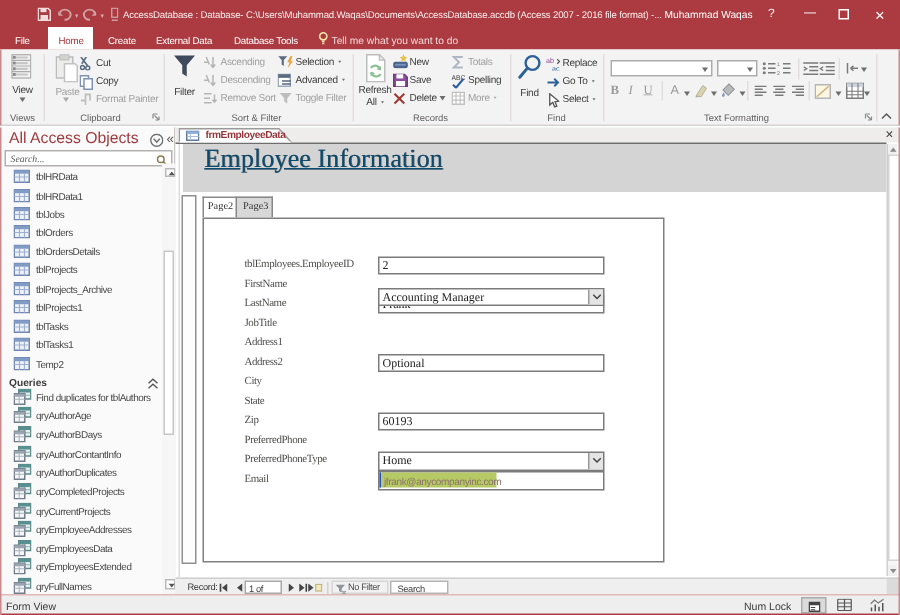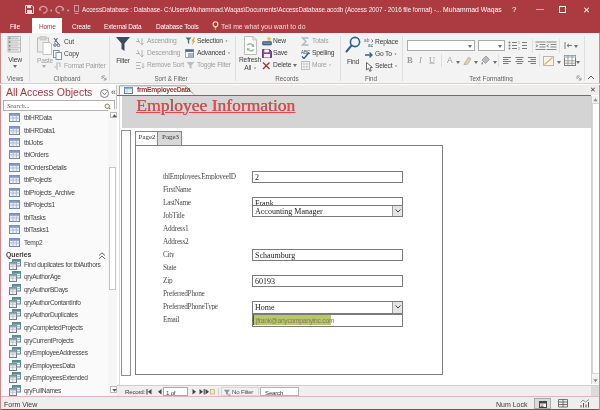--- a/index.html
+++ b/index.html
@@ -553,54 +553,54 @@
   </svg>
   <svg class="abs" style="left:7px;top:1.8px" width="9" height="7" viewBox="0 0 9 7">
     <rect x="0.5" y="0.5" width="8" height="6" fill="#fff" stroke="#5a7aa0"></rect>
     <rect x="0.5" y="0.5" width="8" height="1.8" fill="#8fb0d8"></rect>
     <path d="M0.5 4 H8.5 M3 2.3 V6.5" stroke="#a8bcd4" stroke-width="0.7"></path>
   </svg>
   <div class="abs" style="left:19.5px;top:1.3px;font-size:13.6px;font-weight:bold;color:#96363a;letter-spacing:-0.6px;white-space:nowrap;transform:scale(0.5);transform-origin:0 0">frmEmployeeData</div>
   <div class="abs" style="left:473px;top:0.5px;font-size:7px;color:#3f3f3f">✕</div>
 
   <div class="abs" style="left:4.5px;top:10.7px;width:469.5px;height:32.8px;background:#d5d4d4"></div>
-  <div class="abs serif" style="left:19.2px;top:9.5px;font-size:17.5px;color:#ef4444;letter-spacing:0px;text-shadow:0.4px 0 0 #6f6e6b"><u>Employee Information</u></div>
+  <div class="abs serif" style="left:19.2px;top:9.5px;font-size:17.5px;color:#0c4a6e;letter-spacing:0px;text-shadow:0.4px 0 0 #6f6e6b"><u>Employee Information</u></div>
 
   <div class="abs" style="left:4px;top:44.8px;width:9.5px;height:246px;background:#fdfdfd;border:1px solid #8f8f8f"></div>
 
   <div class="abs" style="left:18.2px;top:46px;width:22.8px;height:13.8px;background:#fff;border:1px solid #888;border-bottom:none"></div>
   <div class="abs" style="left:41px;top:46px;width:23.5px;height:13.8px;background:#d9d8d8;border:1px solid #888;border-left:none;border-bottom:none"></div>
   <div class="abs serif" style="left:19px;top:47.5px;width:44px;height:22px;font-size:13.8px;color:#333;transform:scale(0.5);transform-origin:0 0;text-align:center;white-space:nowrap">Page2</div>
   <div class="abs serif" style="left:42.5px;top:47.5px;width:42px;height:22px;font-size:13.8px;color:#333;transform:scale(0.5);transform-origin:0 0;text-align:center;white-space:nowrap">Page3</div>
 
   <div class="abs" style="left:18.2px;top:59.8px;width:308.3px;height:230.7px;background:#fff;border:1px solid #7f7f7f"></div>
   <div class="fld-label" style="top:86.6px">tblEmployees.EmployeeID</div>
   <div class="fld-box" style="top:85.6px">
       <span class="fval">2</span>
     </div>
   <div class="fld-label" style="top:99.7px">FirstName</div>
   <div class="fld-label" style="top:112.7px">LastName</div>
   <div class="fld-box" style="top:111.7px">
       <span class="fval">Frank</span>
     </div>
   <div class="fld-label" style="top:125.8px">JobTitle</div>
-  <div class="fld-box" style="top:120px">
+  <div class="fld-box" style="top:107px">
       <span class="fval">Accounting Manager</span>
       <span class="abs" style="right:0;top:0;width:9.5px;height:10.4px;background:#e5e4e4;border-left:1px solid #9a9a9a">
         <svg class="abs" style="left:2px;top:3px" width="6" height="4" viewBox="0 0 6 4">
           <path d="M0.5 0.5 L3 3 L5.5 0.5" stroke="#444" stroke-width="1" fill="none"></path>
         </svg>
       </span>
     </div>
   <div class="fld-label" style="top:138.9px">Address1</div>
   <div class="fld-label" style="top:151.9px">Address2</div>
+  <div class="fld-box" style="top:150.9px">
+      <span class="fval">Optional</span>
+    </div>
   <div class="fld-label" style="top:165.0px">City</div>
-  <div class="fld-box" style="top:164.0px">
-      <span class="fval">Schaumburg</span>
-    </div>
   <div class="fld-label" style="top:178.1px">State</div>
   <div class="fld-label" style="top:191.2px">Zip</div>
   <div class="fld-box" style="top:190.2px">
       <span class="fval">60193</span>
     </div>
   <div class="fld-label" style="top:204.2px">PreferredPhone</div>
   <div class="fld-label" style="top:217.3px">PreferredPhoneType</div>
   <div class="fld-box" style="top:216.3px">
       <span class="fval">Home</span>
       <span class="abs" style="right:0;top:0;width:9.5px;height:10.4px;background:#e5e4e4;border-left:1px solid #9a9a9a">

